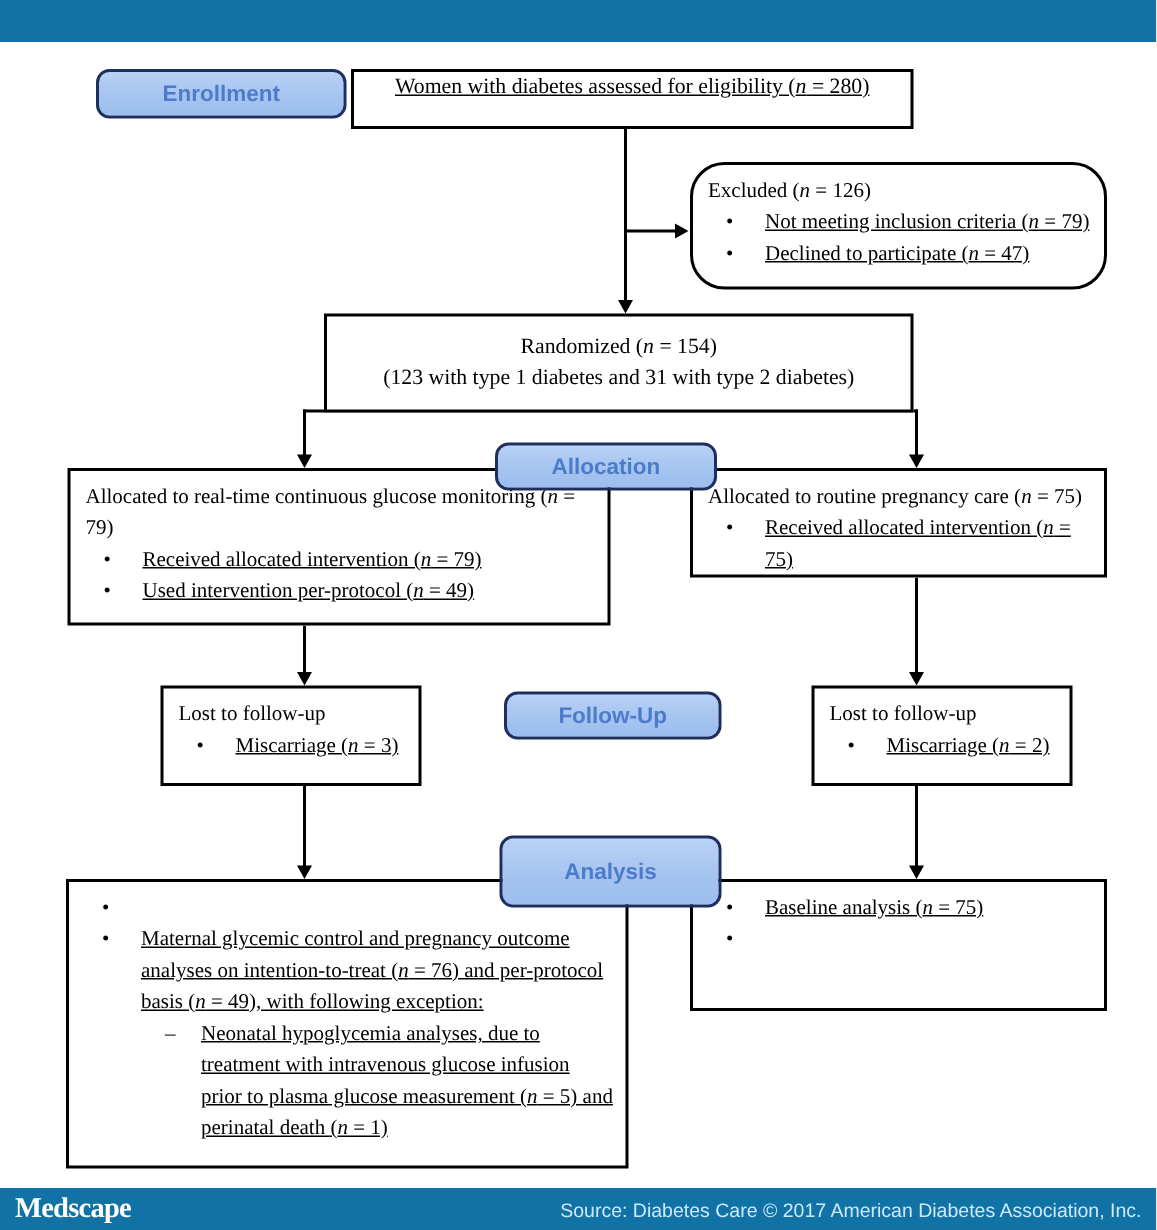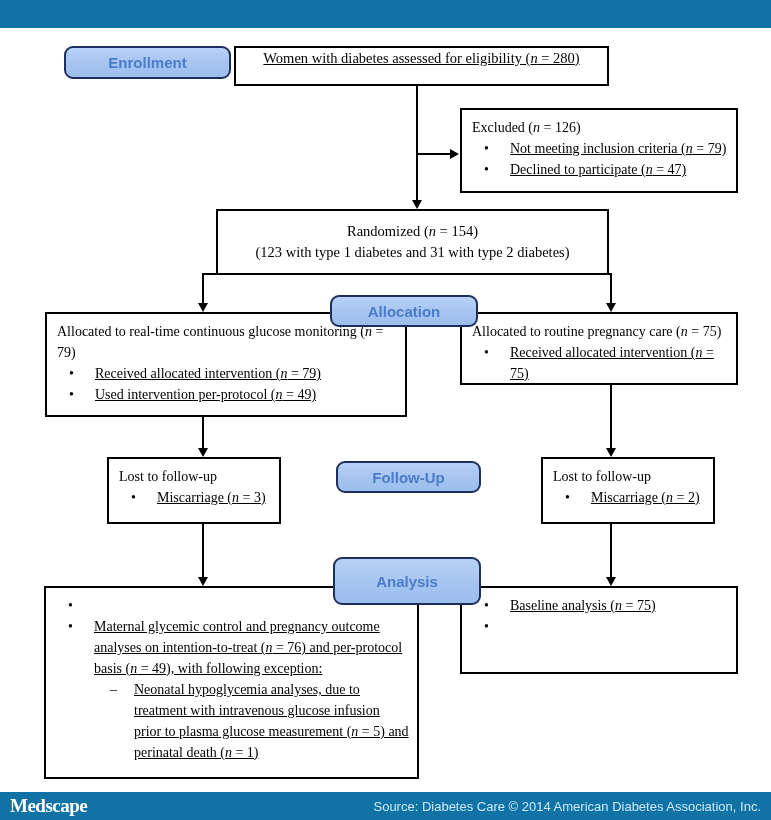--- a/index.html
+++ b/index.html
@@ -73,21 +73,21 @@
 
   <div class="vline" style="left:202px;top:524px;height:54px;"></div>
   <div class="ah down" style="left:198px;top:577px;"></div>
   <div class="vline" style="left:610px;top:524px;height:54px;"></div>
   <div class="ah down" style="left:606px;top:577px;"></div>
 
   <div class="bx center" style="left:234px;top:46px;width:375px;height:40px;font-size:14.5px;">
     <div class="tx">Women with diabetes assessed for eligibility (<i>n</i> = 280)</div>
   </div>
 
-  <div class="bx pad" style="left:460px;top:108px;width:278px;height:85px;">
+  <div class="bx pad" style="left:460px;top:108px;width:278px;height:85px;border-radius:23px;">
     <div>Excluded (<i>n</i> = 126)</div>
     <div class="row">
       <span class="mk">•</span>
       <span class="tx">Not meeting inclusion criteria (<i>n</i> = 79)</span>
     </div>
     <div class="row">
       <span class="mk">•</span>
       <span class="tx">Declined to participate (<i>n</i> = 47)</span>
     </div>
   </div>
@@ -152,16 +152,16 @@
       <span class="mk">•</span>
       <span class="tx">Baseline analysis (<i>n</i> = 75)</span>
     </div>
     <div class="row">
       <span class="mk">•</span>
     </div>
   </div>
 
   <div class="bar bottombar">
     <span class="brand">Medscape</span>
-    <span class="source">Source: Diabetes Care © 2014 American Diabetes Association, Inc.</span>
+    <span class="source">Source: Diabetes Care © 2017 American Diabetes Association, Inc.</span>
   </div>
 
 </div>
 
 </body></html>

